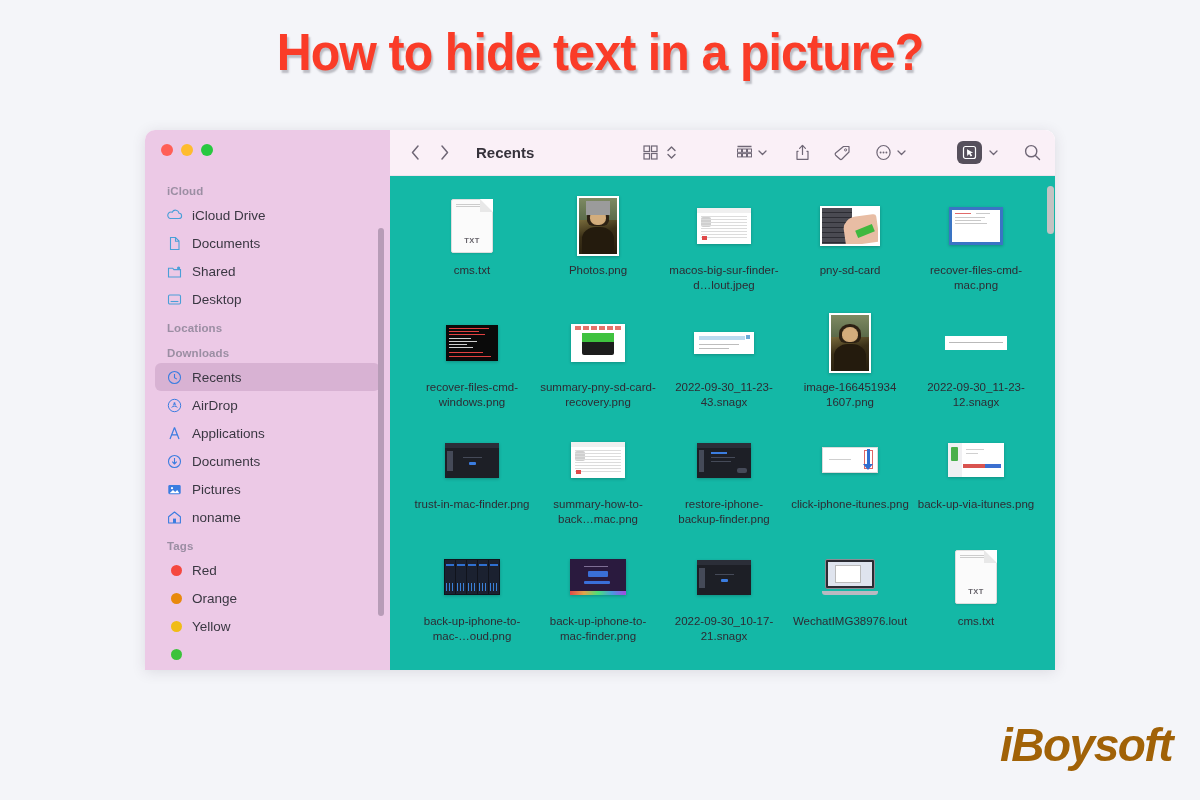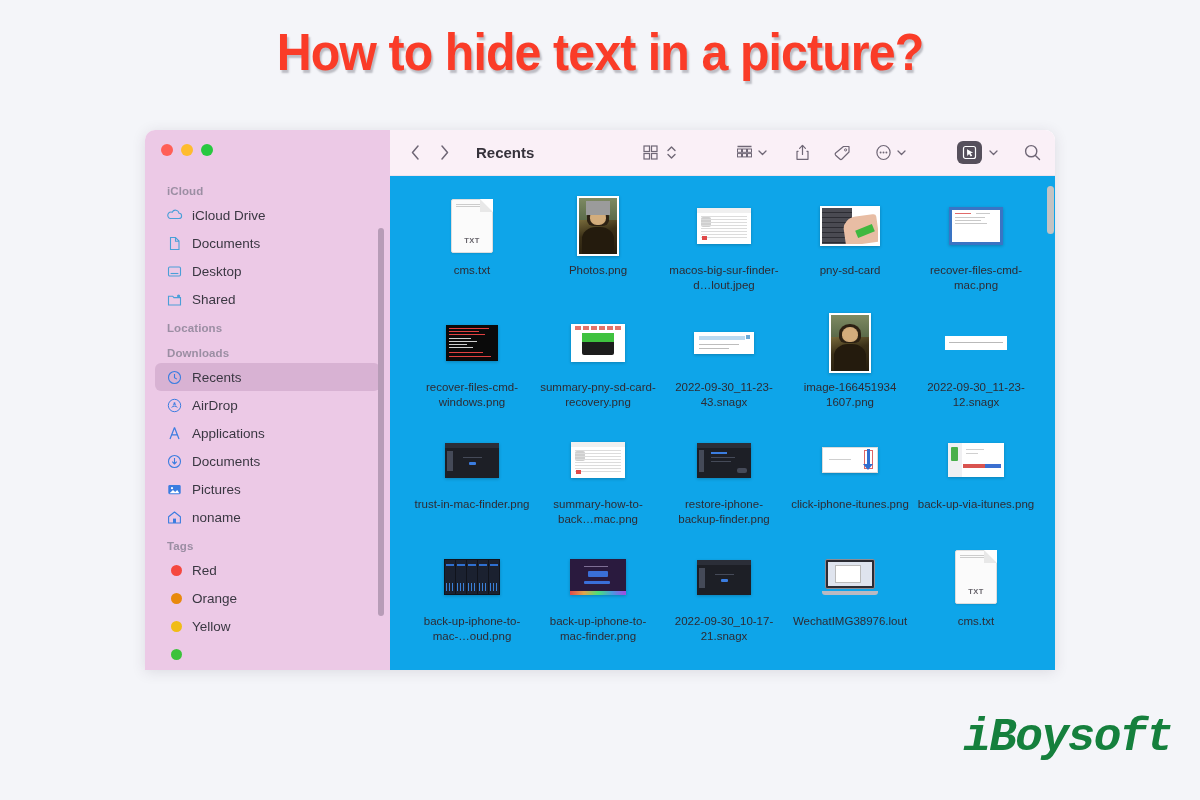--- a/index.html
+++ b/index.html
@@ -85,21 +85,21 @@
   .tb-btn { display: flex; align-items: center; justify-content: center; color: #6f6776; }
   .chev { color: #6f6776; margin-left: 3px; }
   .spacer-a { width: 108px; }
   .spacer-b { width: 58px; }
   .tb-gap { width: 26px; }
   .dark-btn {
     width: 25px; height: 23px; border-radius: 6px;
     background: #56505c; display: flex; align-items: center; justify-content: center;
   }
 
-  .content { flex: 1; position: relative; overflow: hidden; background: #0ea5e9; padding: 16px 0 0 0; }
+  .content { flex: 1; position: relative; overflow: hidden; background: #14b8a6; padding: 16px 0 0 0; }
   .grid {
     display: grid;
     grid-template-columns: repeat(5, 126px);
     column-gap: 0; row-gap: 0;
     padding-left: 19px;
   }
   .cell {
     width: 126px; height: 117px;
     display: flex; flex-direction: column; align-items: center;
     padding-top: 2px;
@@ -222,24 +222,24 @@
   .sd2 .green { position: absolute; right: 4px; bottom: 9px; width: 18px; height: 8px;
     background: #3fb83f; transform: rotate(-22deg); }
 
   .content-sb {
     position: absolute; right: 4px; top: 10px; width: 7px; height: 48px;
     background: #c3c3c3; border-radius: 4px;
   }
 
   
   .logo {
-    position: absolute; right: 28px; bottom: 36px;
+    position: absolute; right: 28px; bottom: 28px;
     font-size: 46px; font-weight: bold; font-style: italic;
-    color: #15803d; letter-spacing: -1.5px;
-    font-family: Liberation Mono, monospace;
+    color: #a16207; letter-spacing: -1.5px;
+    font-family: Liberation Sans, sans-serif;
   }
 </style>
 </head>
 <body>
 
 <div id="page">
 
   <div class="headline">How to hide text in a picture?</div>
 
   <div class="window">
@@ -270,35 +270,35 @@
                 <path d="M4.5 2.5h5l3.5 3.5v8.5h-8.5z" fill="none" stroke="#4a9fd8" stroke-width="1.1"></path>
                 <path d="M9.5 2.5v3.7h3.5" fill="none" stroke="#4a9fd8" stroke-width="1.1"></path>
               </svg>
           </span>
           <span>Documents</span>
         </div>
 
         <div class="side-item">
           <span class="side-ico">
             <svg width="17" height="17" viewBox="0 0 17 17">
+                <path d="M2.5 5.2h4.2l1.2 1.4h6.6v7.4H2.5z" fill="none" stroke="#4a9fd8" stroke-width="1.1"></path>
+                <circle cx="12.6" cy="5.1" r="1.6" fill="#4a9fd8"></circle>
+              </svg>
+          </span>
+          <span>Shared</span>
+        </div>
+
+        <div class="side-item">
+          <span class="side-ico">
+            <svg width="17" height="17" viewBox="0 0 17 17">
                 <rect x="2.5" y="4" width="12" height="9" rx="1.2" fill="none" stroke="#4a9fd8" stroke-width="1.1"></rect>
                 <path d="M4.6 10.5h7.8" stroke="#4a9fd8" stroke-width="1.1"></path>
               </svg>
           </span>
           <span>Desktop</span>
-        </div>
-
-        <div class="side-item">
-          <span class="side-ico">
-            <svg width="17" height="17" viewBox="0 0 17 17">
-                <path d="M2.5 5.2h4.2l1.2 1.4h6.6v7.4H2.5z" fill="none" stroke="#4a9fd8" stroke-width="1.1"></path>
-                <circle cx="12.6" cy="5.1" r="1.6" fill="#4a9fd8"></circle>
-              </svg>
-          </span>
-          <span>Shared</span>
         </div>
 
         <div class="sec-head">Locations</div>
         <div class="sec-head">Downloads</div>
 
         <div class="side-item selected">
           <span class="side-ico">
             <svg width="17" height="17" viewBox="0 0 17 17">
                 <circle cx="8.5" cy="8.5" r="6" fill="none" stroke="#3b7de0" stroke-width="1.1"></circle>
                 <path d="M8.5 5v3.6l2.4 1.5" fill="none" stroke="#3b7de0" stroke-width="1.1"></path>

